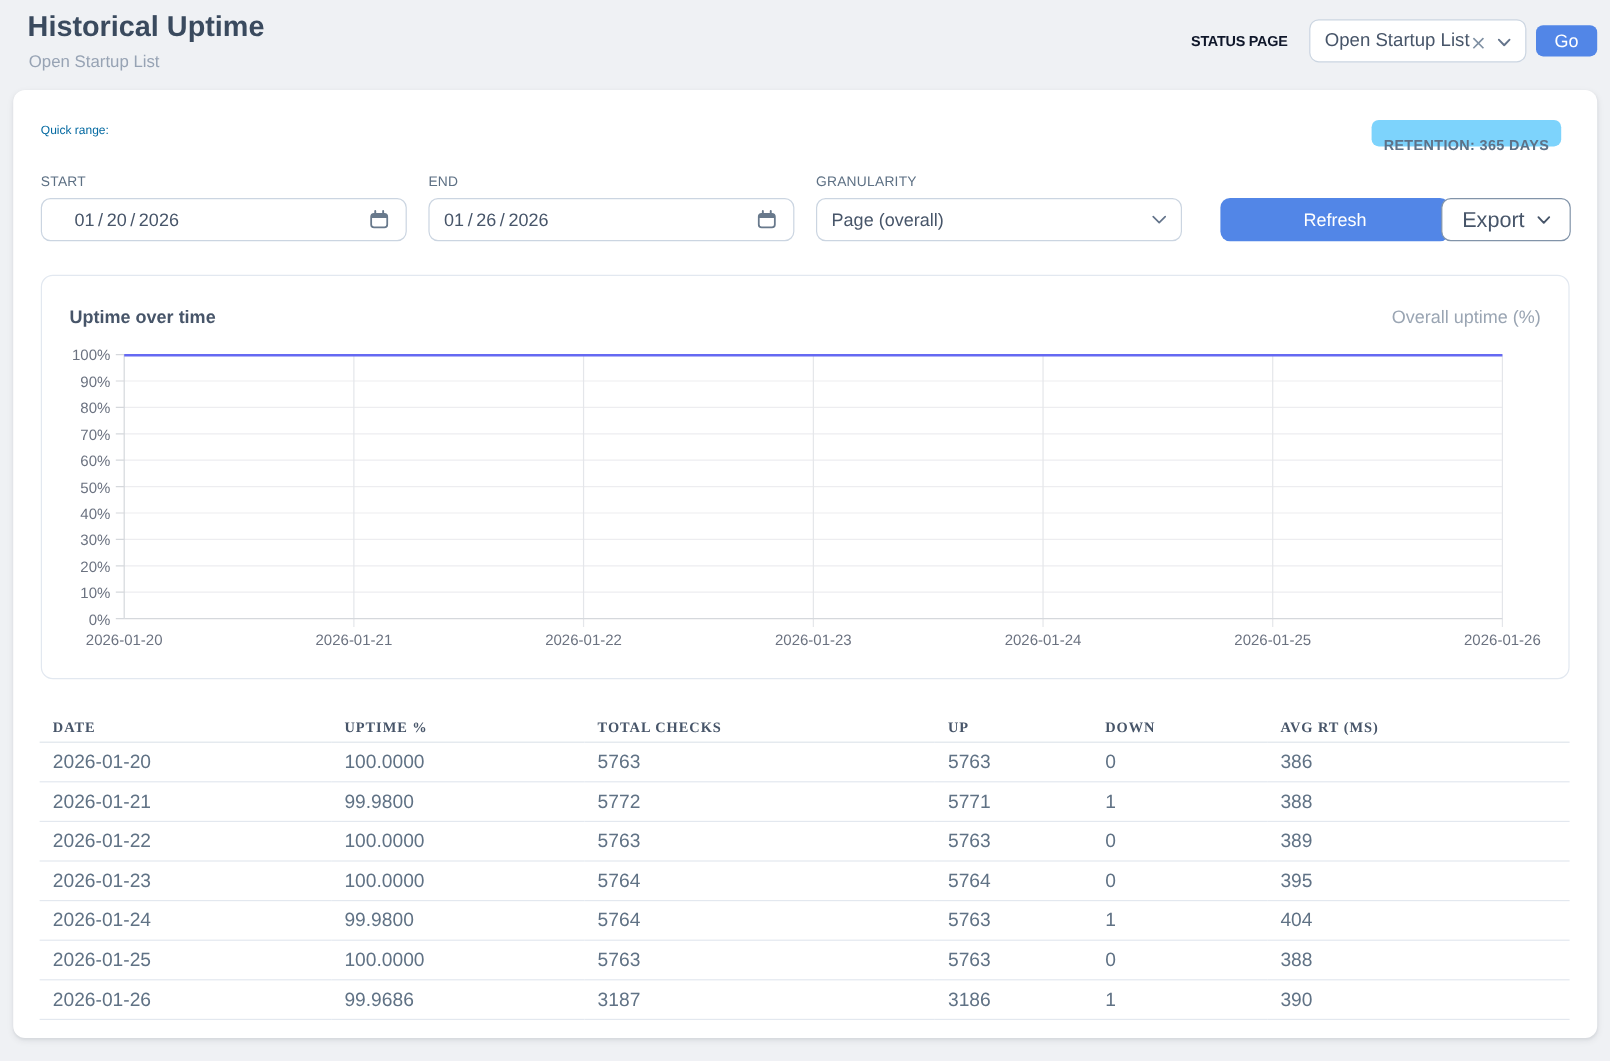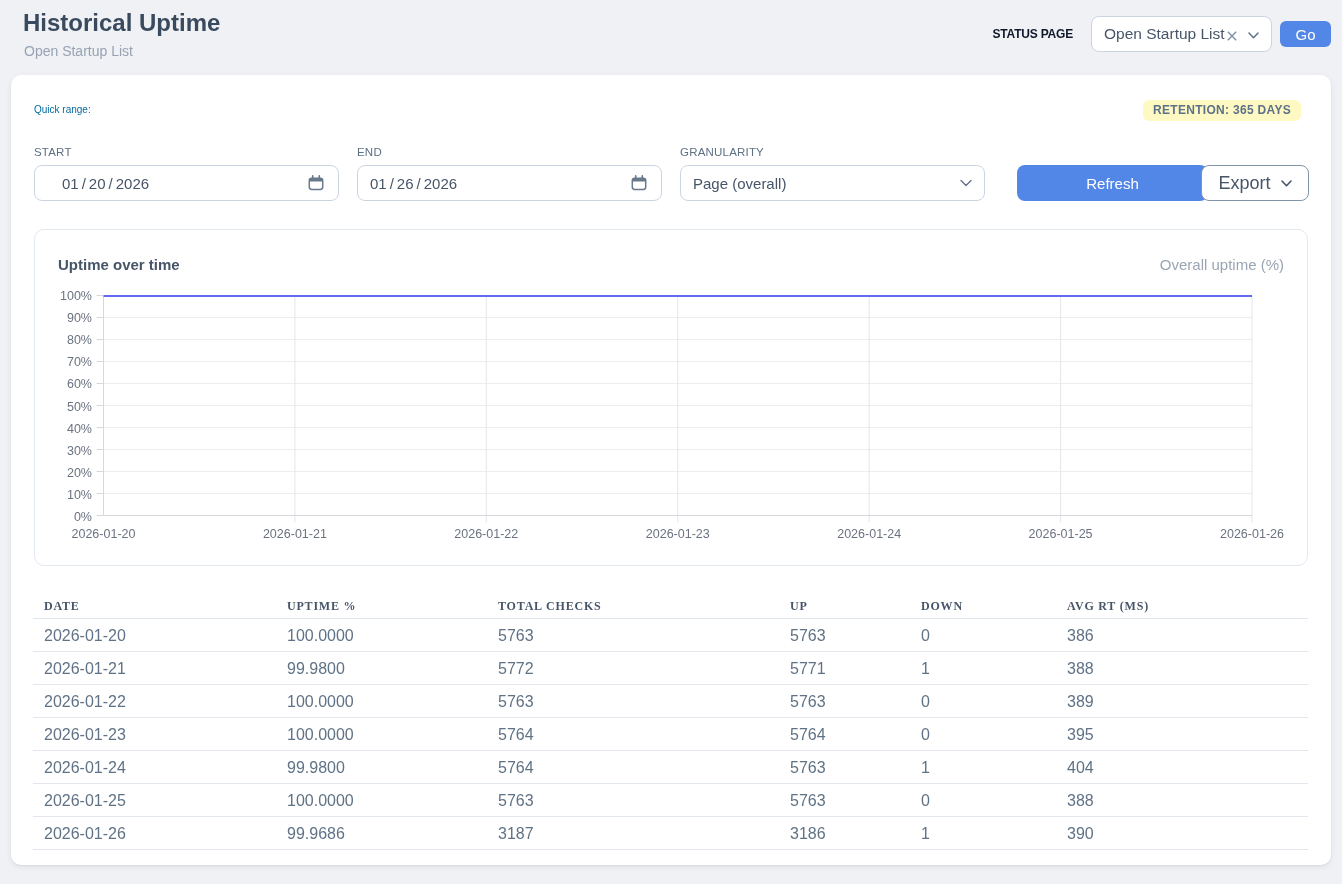--- a/index.html
+++ b/index.html
@@ -14,21 +14,21 @@
   .card { position:absolute; left:11px; top:75px; width:1320px; height:790px; background:#fff; border-radius:10px; box-shadow:0 1px 2px rgba(16,24,40,.05), 0 2px 6px rgba(16,24,40,.07); }
 
   .qlabel { position:absolute; font-size:10px; margin-top:2px; color:#0369a1; }
   .qgroup { position:absolute; left:117px; top:23px; display:flex; }
   .qbtn { height:25px; border:1px solid #92a4b8; background:#fff; color:#5b7087; font-size:14px; display:flex; align-items:center; justify-content:center; }
   .qbtn + .qbtn { margin-left:-1px; }
   .qbtn.first { border-radius:6px 0 0 6px; width:51px; }
   .qbtn.b2 { width:59px; }
   .qbtn.b3 { width:60px; }
   .qbtn.last { border-radius:0 6px 6px 0; width:48px; }
-  .badge { position:absolute; right:30px; top:25px; height:21px; line-height:21px; padding:0 10px; background:#fef9c3; border-radius:6px; font-size:12px; font-weight:700; letter-spacing:.3px; color:#5d7187;text-align:center; }
+  .badge { position:absolute; right:30px; top:25px; height:21px; line-height:21px; padding:11px 10px; background:#7dd3fc; border-radius:6px; font-size:12px; font-weight:700; letter-spacing:.3px; color:#5d7187;text-align:center; }
 
   .flabel { position:absolute; top:71px; font-size:11.5px; color:#5d7084; letter-spacing:.2px; font-weight:400; }
   .finput { position:absolute; top:90px; height:36px; background:#fff; border:1px solid #cbd5e1; border-radius:8px; display:flex; align-items:center; padding:0 12px; font-size:15px; color:#475569; }
   .chev { width:12px; height:8px; }
   .refresh { position:absolute; left:990px; top:90px; width:191px; height:36px; background:#5286e7; border-radius:8px; color:#fff; font-size:15px; display:flex; align-items:center; justify-content:center;margin-left:16px; }
   .export { position:absolute; left:1190px; top:90px; width:108px; height:36px; background:#fff; border:1px solid #8294a9; border-radius:8px; color:#475569; font-size:18px; display:flex; align-items:center; justify-content:center; gap:10px; }
 
   .panel { position:absolute; left:23px; top:154px; width:1274px; height:337px; border:1px solid #e2e8f0; border-radius:10px;padding-left:48px; }
   .ptitle { position:absolute; left:23px; top:26px; font-size:15px; font-weight:700; color:#475569; }
   .plabel { position:absolute; right:23px; top:26px; font-size:15px; color:#9aa5b3; }

